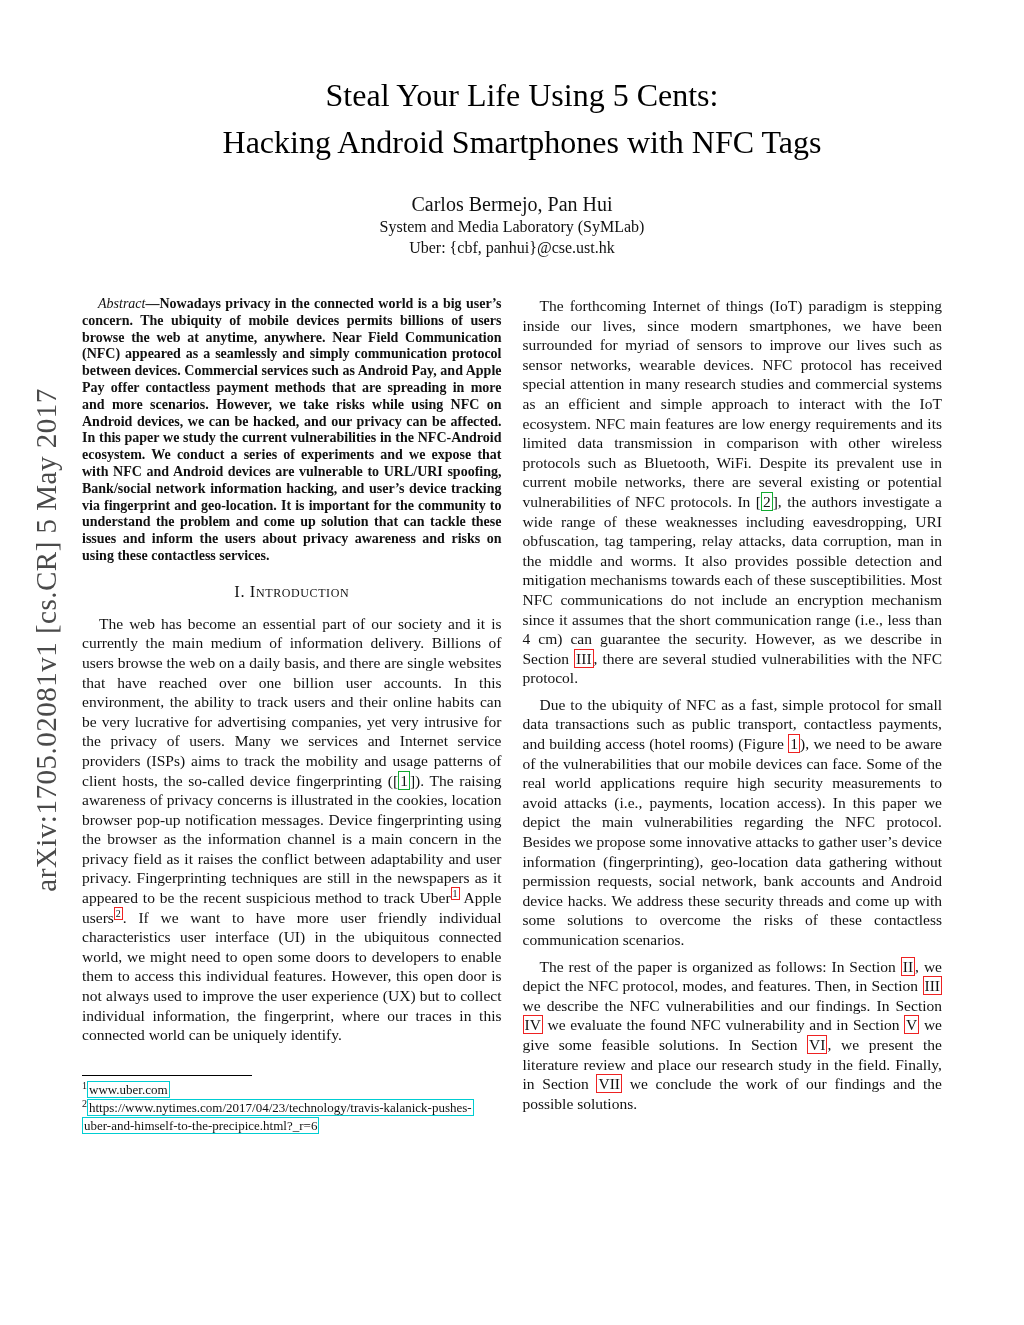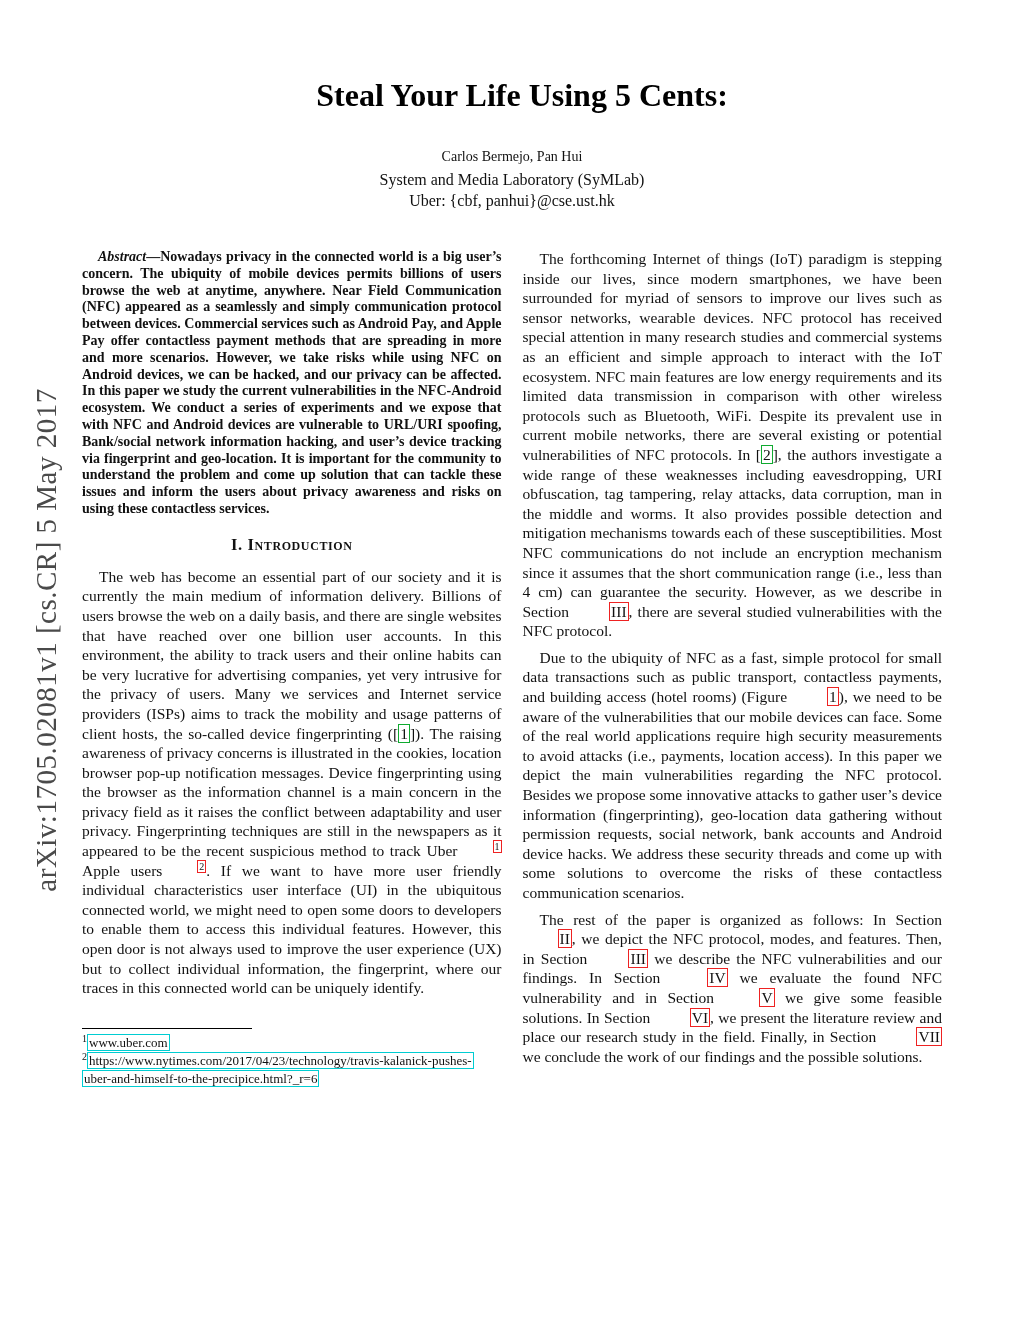--- a/index.html
+++ b/index.html
@@ -18,56 +18,56 @@
     top: 640px;
     left: 46px;
     transform: translate(-50%, -50%) rotate(-90deg);
     transform-origin: center center;
     white-space: nowrap;
     font-size: 29px;
     letter-spacing: 0.5px;
     color: #4a4a4a;
   }
   header { text-align: center; padding-top: 72px; }
-  .title { font-weight: 700; font-size: 32px; line-height: 47px; color: #000; margin-left: 20px; }
-  .authors { margin-top: 26px; font-size: 14px; line-height: 24px; }
+  .title { font-weight: 400; font-size: 32px; line-height: 47px; color: #000; margin-left: 20px; }
+  .authors { margin-top: 26px; font-size: 20px; line-height: 24px; }
   .affil { font-size: 16px; line-height: 21px; text-align: center; }
   .columns {
     display: flex;
     gap: 21px;
     padding: 0 82px;
     margin-top: 38px;
   }
   .col { flex: 1 1 0; min-width: 0; }
   p.justified { text-align: justify; }
   .abstract {
     font-weight: bold;
     font-size: 14px;
     line-height: 16.8px;
     text-indent: 16px;
   }
-  .abstract-label { font-style: italic; font-weight: bold; }
+  .abstract-label { font-style: italic; font-weight: normal; }
   .section-heading {
     text-align: center;
-    font-weight: 700;
+    font-weight: 400;
     font-size: 16.5px;
     font-variant: small-caps;
     letter-spacing: 0.6px;
     margin: 17px 0 12px 0;
   }
   .body-par {
     font-size: 15.5px;
     line-height: 19.6px;
     text-indent: 17px;
   }
   .par-gap { margin-top: 7px; }
   sup { font-size: 10px; line-height: 0; vertical-align: super; }
   .linkbox { border: 1.2px solid transparent; padding: 0 1px; }
   .box-green { border-color: var(--cite_box, #0faa2f); }
-  .box-red   { border-color: var(--ref_box, #ee2222); margin-left: 35px; }
+  .box-red   { border-color: var(--ref_box, #ee2222); }
   .box-cyan  { border-color: var(--url_box, #00cdd2); }
   .footnotes { margin-top: 30px; }
   .footnote-rule {
     width: 170px;
     border-top: 1px solid #000;
     margin-bottom: 5px;
   }
   .footnote {
     font-size: 13px;
     line-height: 18px;
@@ -77,20 +77,21 @@
 </head>
 <body>
 
 <div class="page">
 
   <div class="arxiv-watermark">arXiv:1705.02081v1  [cs.CR]  5 May 2017</div>
 
   <header>
     <h1 class="title">
       <span>Steal Your Life Using 5 Cents:</span><br>
+      <span>Hacking Android Smartphones with NFC Tags</span>
     </h1>
     <div class="authors">Carlos Bermejo, Pan Hui</div>
     <div class="affil">System and Media Laboratory (SyMLab)</div>
     <div class="affil">Uber: {cbf, panhui}@cse.ust.hk</div>
   </header>
 
   <div class="columns">
 
     <div class="col">
       <p class="abstract justified">

